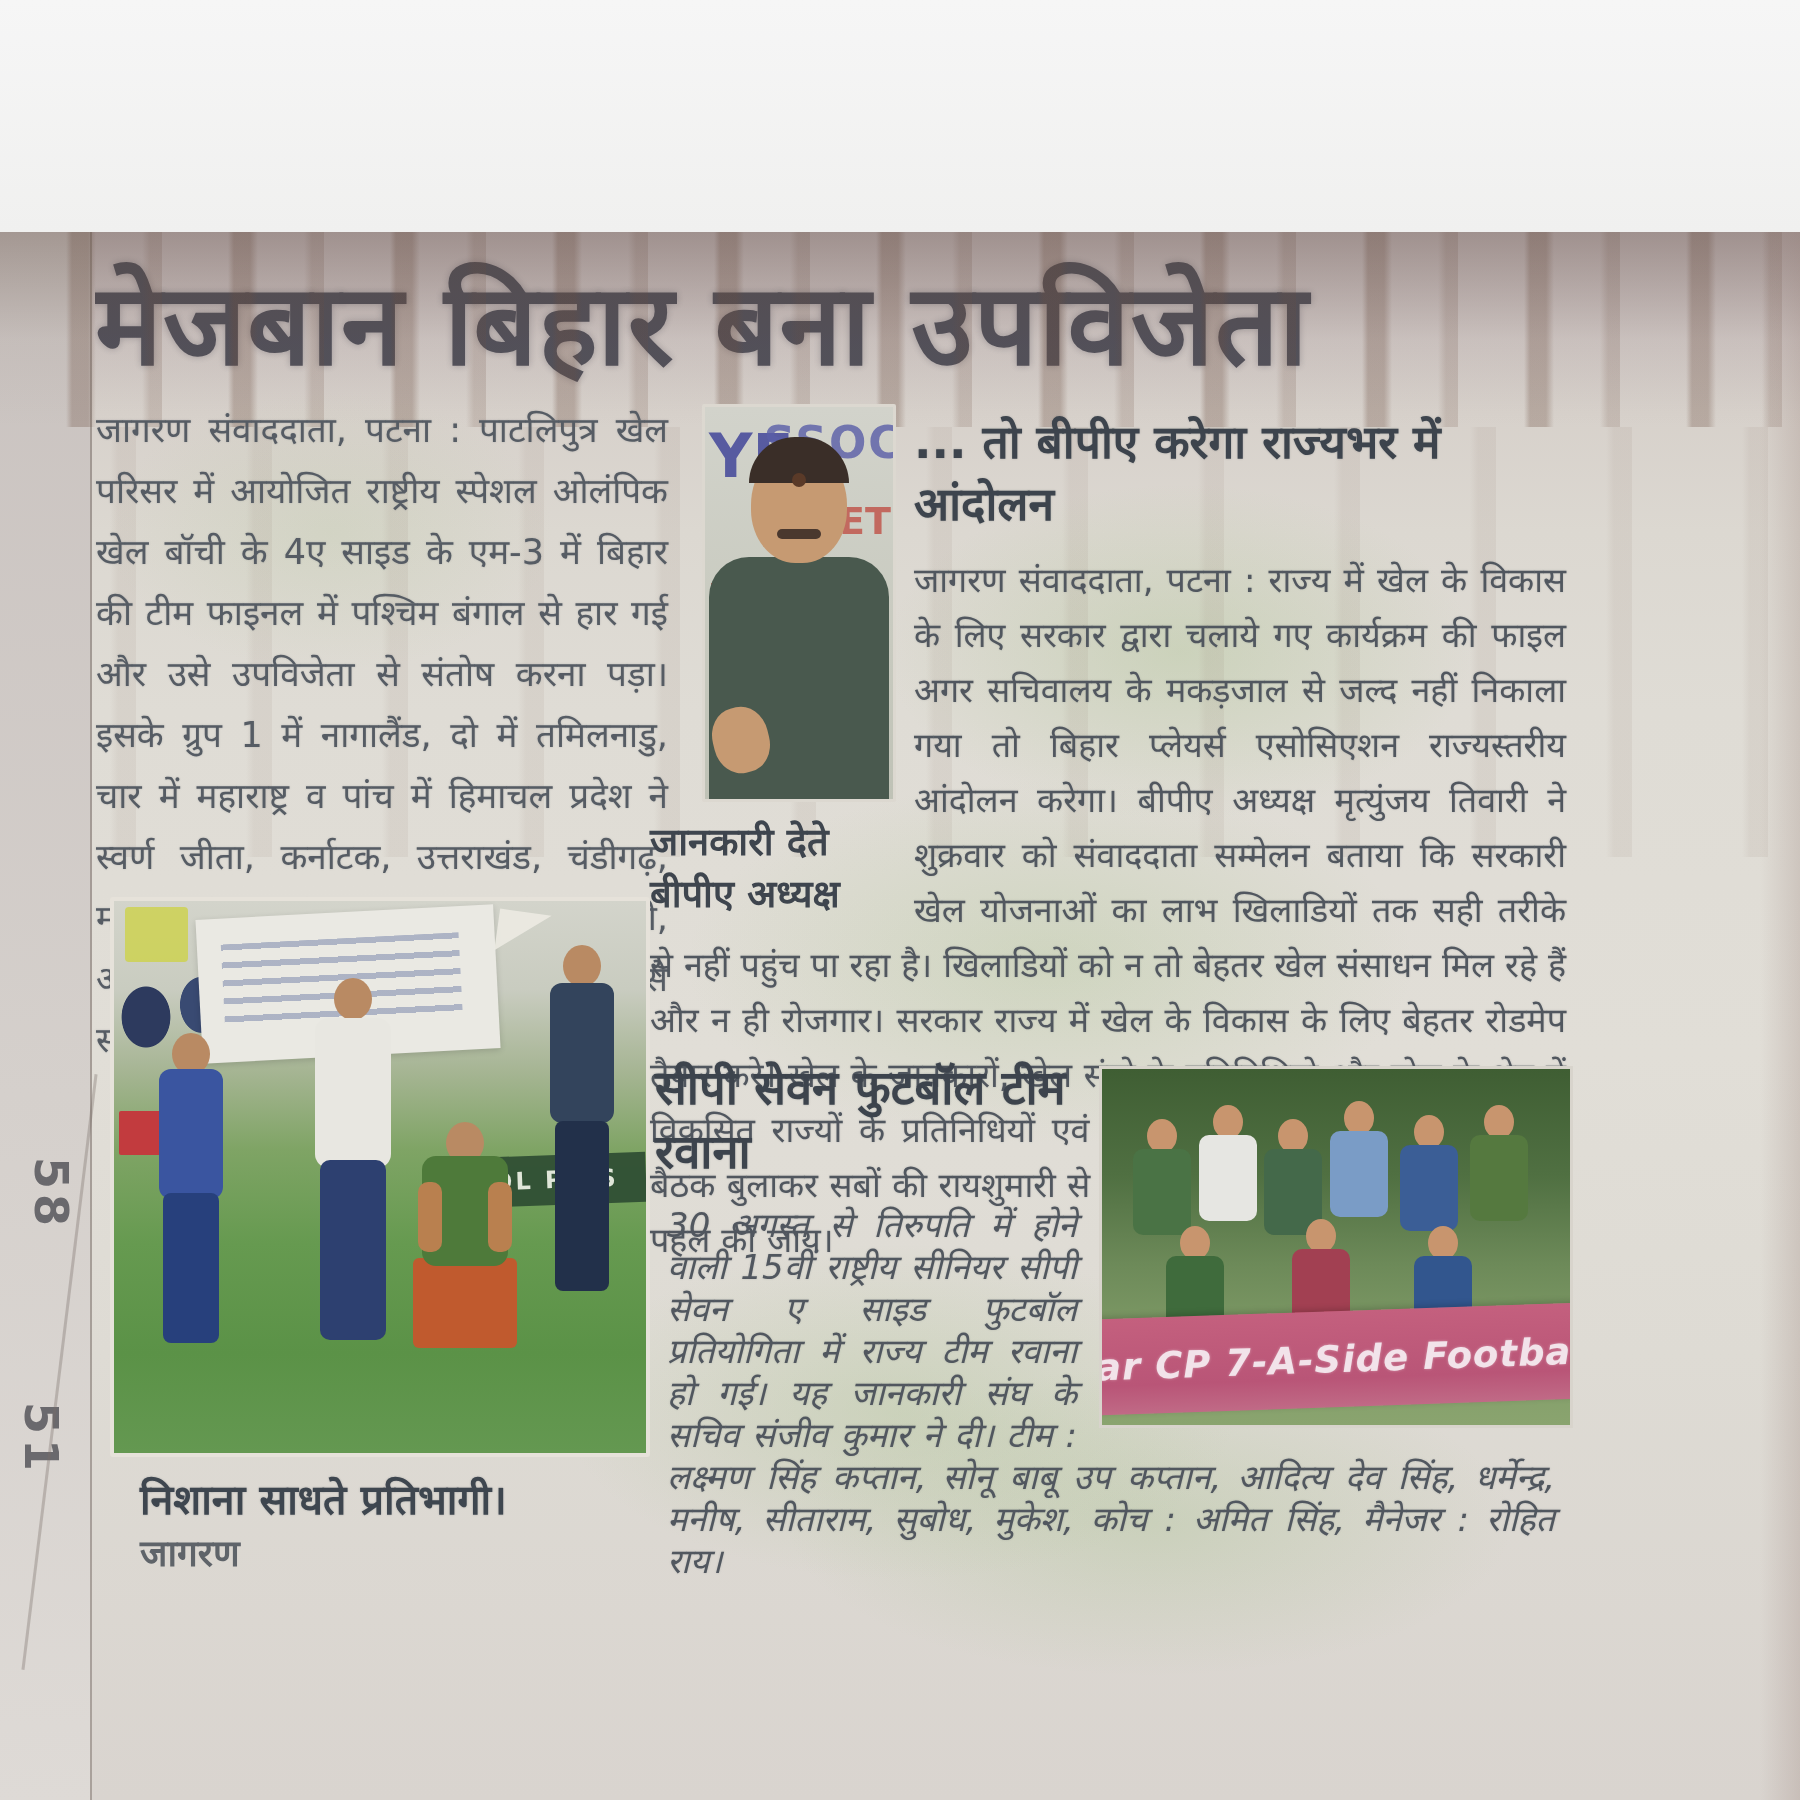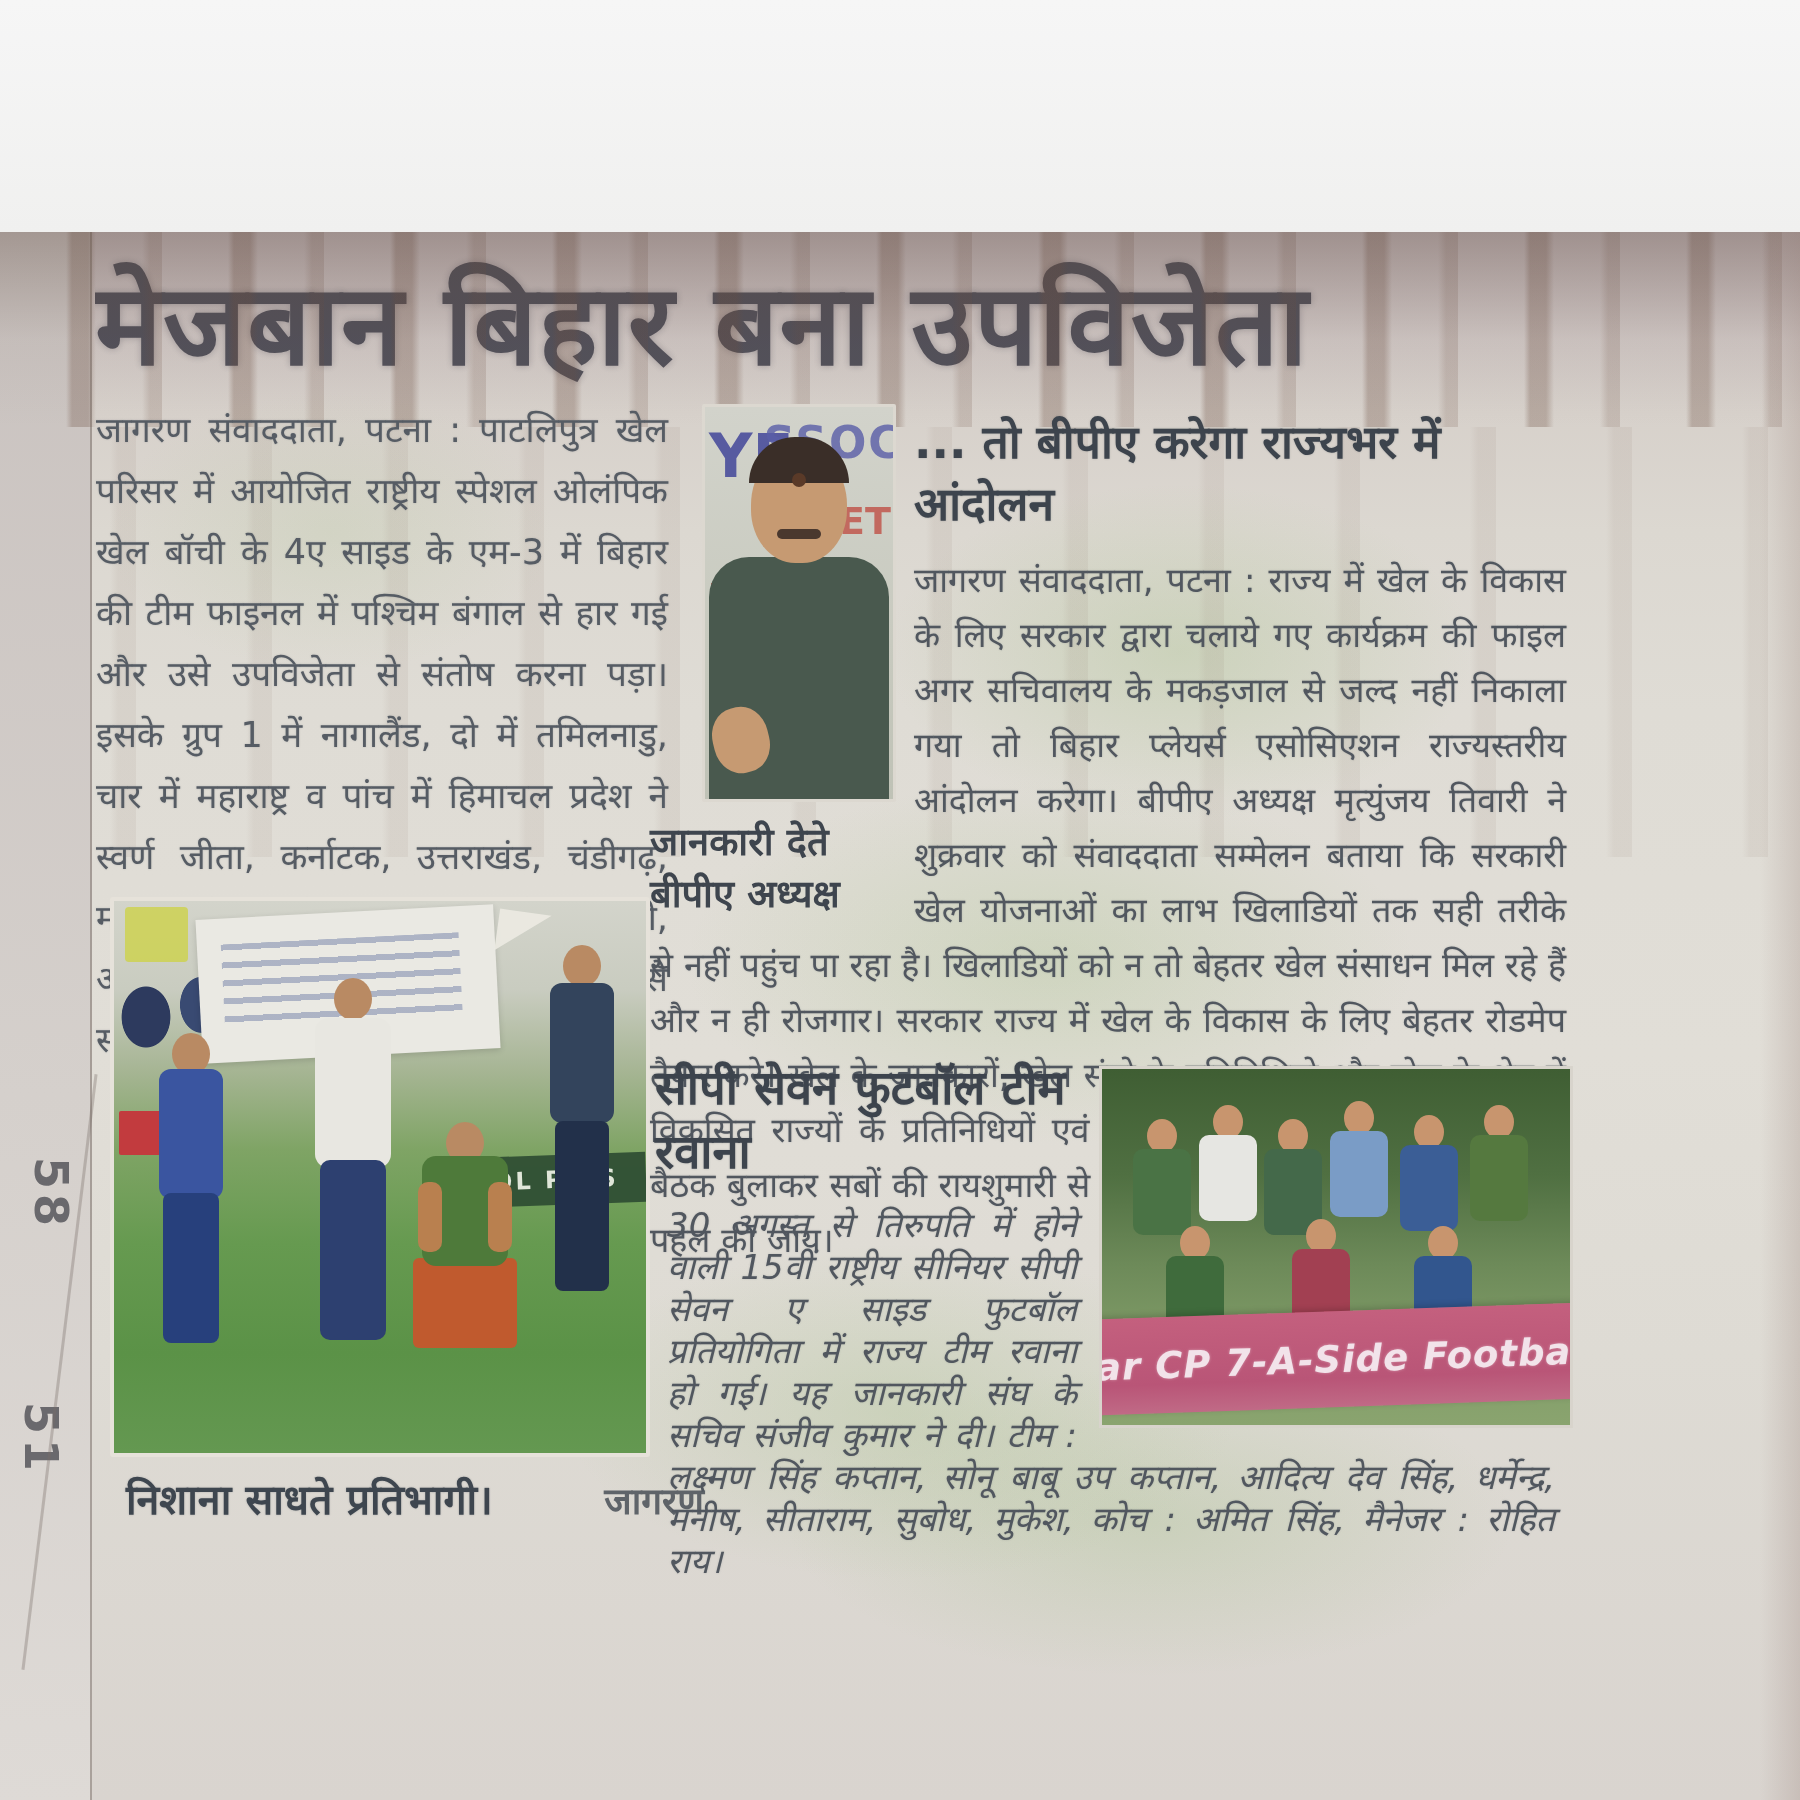--- a/index.html
+++ b/index.html
@@ -81,21 +81,21 @@
     background:#33445c;border-radius:12px;}
   .fig-right .legs{position:absolute;left:50%;transform:translateX(-50%);top:176px;width:54px;height:170px;
     background:#22304a;border-radius:8px;}
   .flag{position:absolute;left:72%;top:2%;width:0;height:0;border-left:52px solid #eceae2;
     border-bottom:42px solid transparent;transform:rotate(8deg);opacity:.9;}
   .lp-olstrip{position:absolute;left:66%;top:46%;width:34%;height:9%;background:#2e4d33;
     display:flex;align-items:center;justify-content:center;transform:rotate(-2deg);opacity:.92;}
   .lp-olstrip span{color:#e9ece4;font-weight:bold;font-size:24px;letter-spacing:3px;}
   
   .lead-caption-row{position:absolute;left:126px;top:1238px;width:578px;display:flex;
-    justify-content:space-between;align-items:baseline;}
+    justify-content:space-between;align-items:baseline;flex-direction:column;}
   .lead-caption{font-size:41px;font-weight:bold;color:#3e464f;text-shadow:0 0 2px rgba(62,70,79,.3);}
   .lead-credit{font-size:37px;color:#4a5058;font-weight:bold;opacity:.85;margin-left:14px;}
   
   .bpa-section{position:absolute;left:650px;top:166px;width:916px;}
   .bpa-photo-block{float:left;width:248px;margin:6px 16px 6px 0;}
   .bphoto{position:relative;width:188px;height:392px;margin-left:52px;overflow:hidden;
     border:3px solid #dcd8d0;border-radius:2px;background:linear-gradient(180deg,#d2d3cb,#c8cabf 60%,#bfc2b6);}
   .bp-ye{position:absolute;left:4px;top:14px;font-size:60px;font-weight:bold;color:#43479a;opacity:.85;}
   .bp-ssoci{position:absolute;right:-28px;top:10px;font-size:44px;font-weight:bold;color:#5a5ea8;
     letter-spacing:2px;opacity:.8;}

